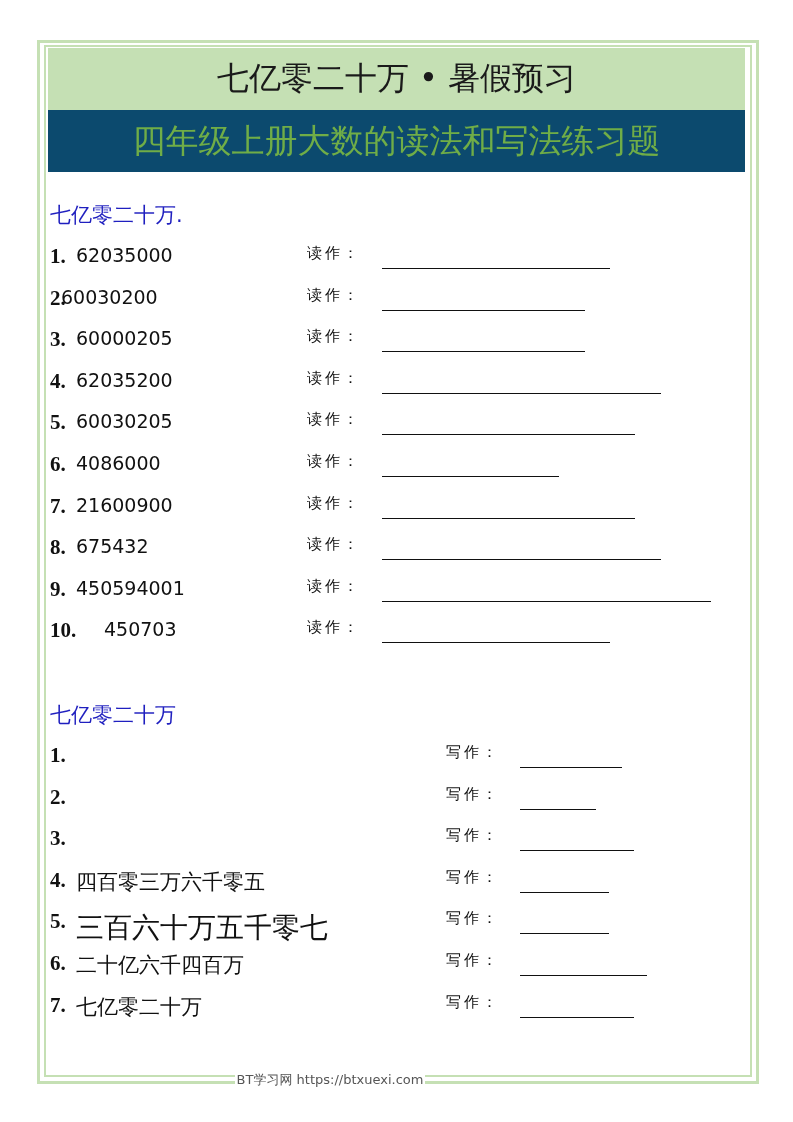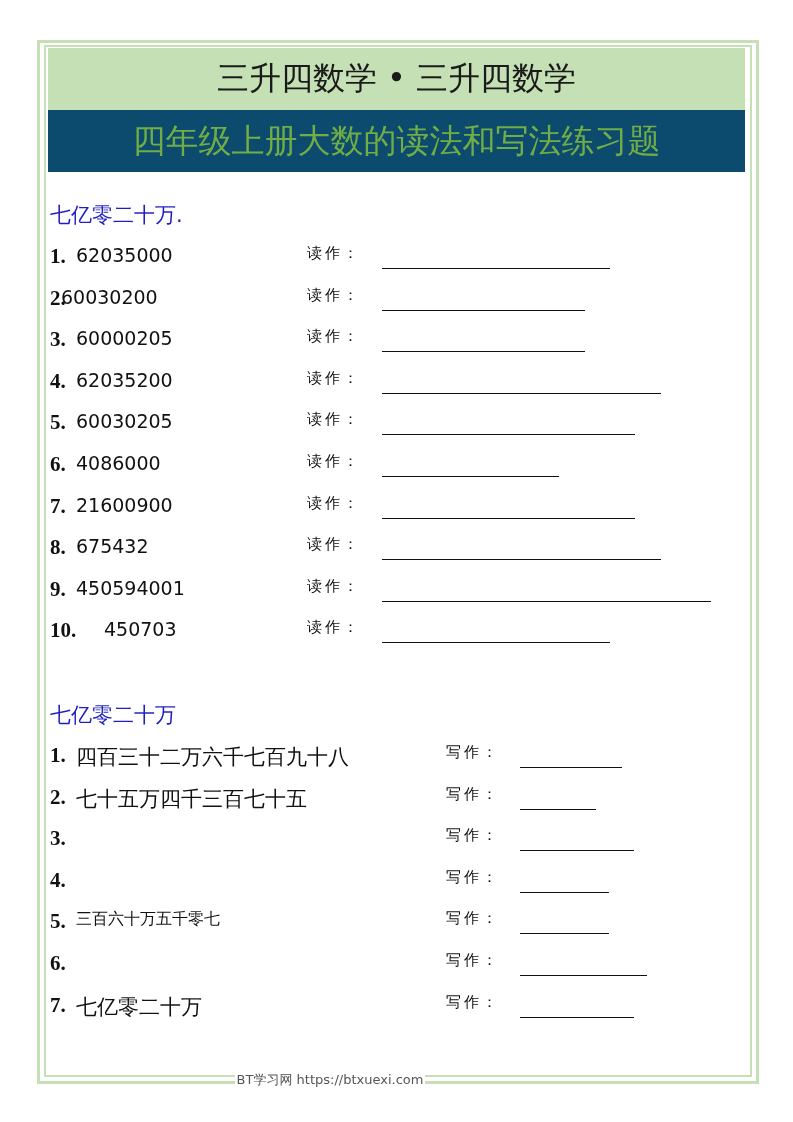--- a/index.html
+++ b/index.html
@@ -25,21 +25,21 @@
   .footer { position: absolute; left: 0; width: 660px; top: 1071px; text-align: center;
          font-size: 13px; color: #555; }
   .footer span { background: #fff; padding: 0 2px; }
 </style>
 </head>
 <body>
 
 <div class="frame-outer"></div>
 <div class="frame-inner"></div>
 
-<div class="hdr1">三升四数学 • 三升四数学</div>
+<div class="hdr1">七亿零二十万 • 暑假预习</div>
 <div class="hdr2">四年级上册大数的读法和写法练习题</div>
 
 <div class="section-title" style="top:201px">七亿零二十万.</div>
 
 <div class="row" style="top:244px">
   <span class="num">1.</span>
   <span class="val" style="left:26px">62035000</span>
   <span class="lbl" style="left:257px">读作：</span>
   <span class="blank" style="left:332px;width:228px"></span>
 </div>
@@ -95,48 +95,48 @@
   <span class="num">10.</span>
   <span class="val" style="left:54px">450703</span>
   <span class="lbl" style="left:257px">读作：</span>
   <span class="blank" style="left:332px;width:228px"></span>
 </div>
 
 <div class="section-title" style="top:701px">七亿零二十万</div>
 
 <div class="row" style="top:743px">
   <span class="num">1.</span>
-  <span class="val" style="left:26px;font-size:21px">四百三十二万六千七百九十八</span>
   <span class="lbl" style="left:396px">写作：</span>
   <span class="blank" style="left:470px;width:102px"></span>
 </div>
 <div class="row" style="top:785px">
   <span class="num">2.</span>
-  <span class="val" style="left:26px;font-size:21px">七十五万四千三百七十五</span>
   <span class="lbl" style="left:396px">写作：</span>
   <span class="blank" style="left:470px;width:76px"></span>
 </div>
 <div class="row" style="top:826px">
   <span class="num">3.</span>
   <span class="lbl" style="left:396px">写作：</span>
   <span class="blank" style="left:470px;width:114px"></span>
 </div>
 <div class="row" style="top:868px">
   <span class="num">4.</span>
+  <span class="val" style="left:26px;font-size:21px">四百零三万六千零五</span>
   <span class="lbl" style="left:396px">写作：</span>
   <span class="blank" style="left:470px;width:89px"></span>
 </div>
 <div class="row" style="top:909px">
   <span class="num">5.</span>
-  <span class="val" style="left:26px;font-size:16px">三百六十万五千零七</span>
+  <span class="val" style="left:26px;font-size:28px">三百六十万五千零七</span>
   <span class="lbl" style="left:396px">写作：</span>
   <span class="blank" style="left:470px;width:89px"></span>
 </div>
 <div class="row" style="top:951px">
   <span class="num">6.</span>
+  <span class="val" style="left:26px;font-size:21px">二十亿六千四百万</span>
   <span class="lbl" style="left:396px">写作：</span>
   <span class="blank" style="left:470px;width:127px"></span>
 </div>
 <div class="row" style="top:993px">
   <span class="num">7.</span>
   <span class="val" style="left:26px;font-size:21px">七亿零二十万</span>
   <span class="lbl" style="left:396px">写作：</span>
   <span class="blank" style="left:470px;width:114px"></span>
 </div>
 

